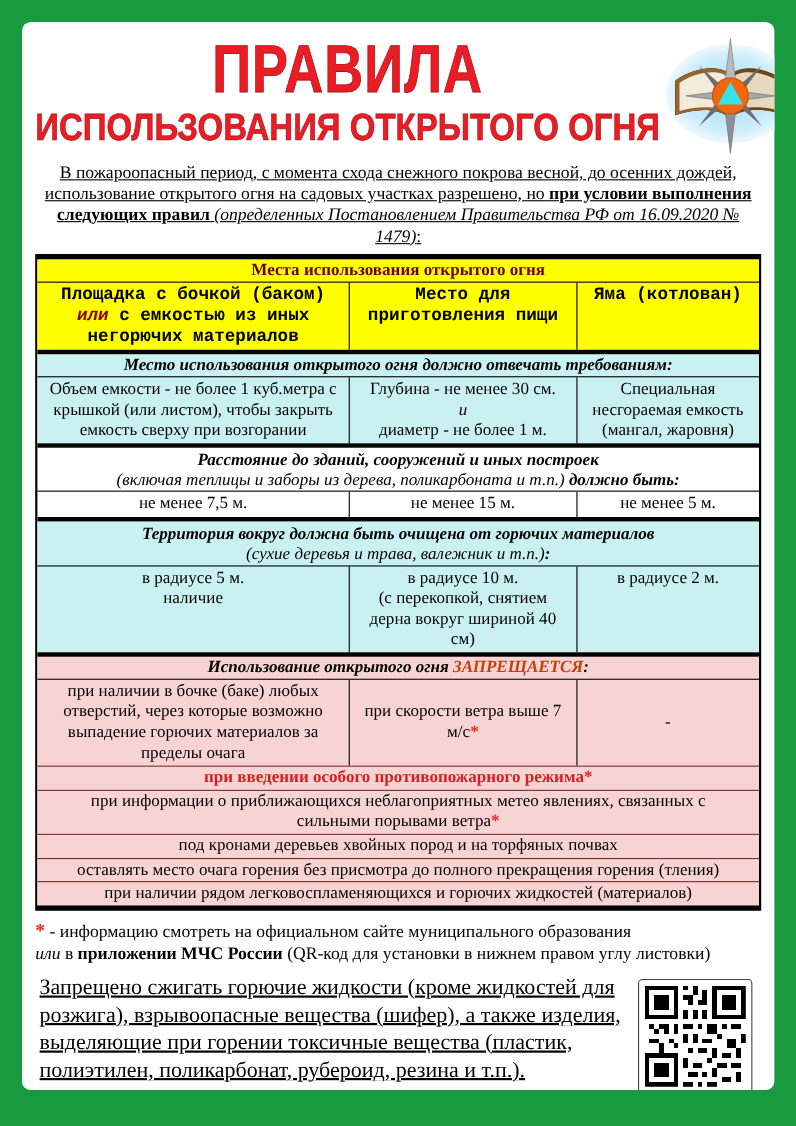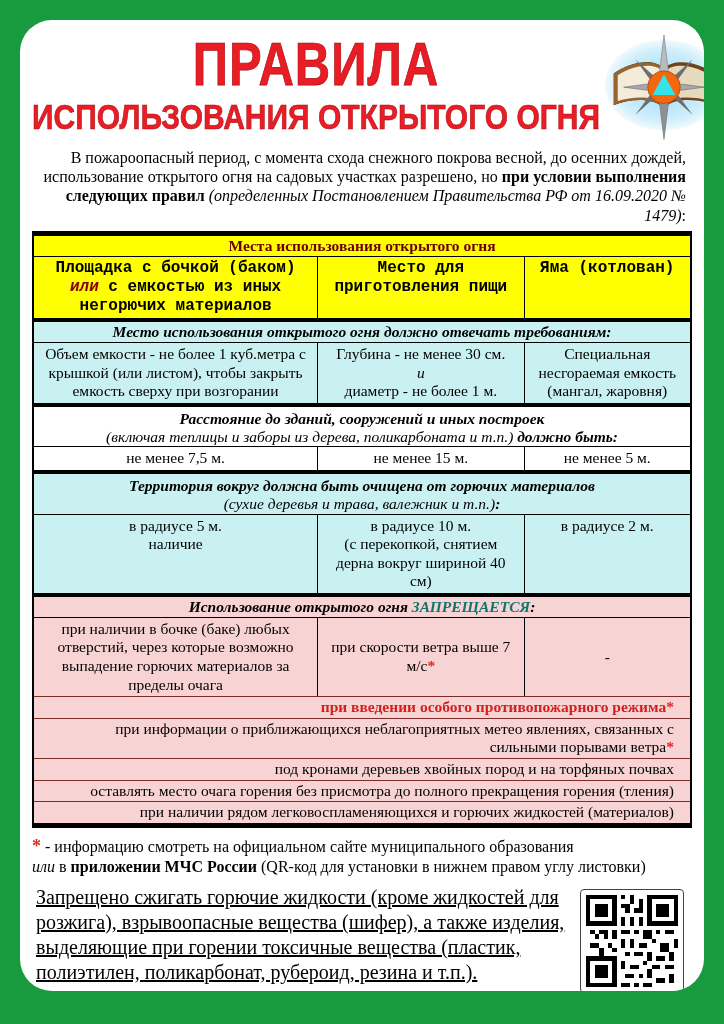--- a/index.html
+++ b/index.html
@@ -1,59 +1,59 @@
 <!DOCTYPE html>
 <html lang="ru"><head>
 <meta charset="utf-8">
 <style>
   * { margin:0; padding:0; box-sizing:border-box; }
   html,body { width:724px; height:1024px; }
   body { background:#179b3e; font-family:"Liberation Serif", serif; color:#000; }
   .sheet {
     position:absolute; left:20px; top:20px; right:20px; bottom:33px;
-    background:#fff; border-radius:32px; padding:14px 12px 10px 12px; overflow:hidden;
+    background:#fff; border-radius:8px; padding:14px 12px 10px 12px; overflow:hidden;
   }
   
   .masthead { display:flex; align-items:flex-start; }
   .titles { flex:1; text-align:center; padding-top:6px; }
   .title1 {
     font-family:"Liberation Sans", sans-serif; font-weight:700; color:#ea1c24;
     font-size:49px; line-height:1.0; display:inline-block; transform:scaleY(1.25);
     letter-spacing:1px; -webkit-text-stroke:0.6px #a5121a;
   }
   .title2 {
     font-family:"Liberation Sans", sans-serif; font-weight:700; color:#ea1c24;
     font-size:30px; line-height:1.05; display:inline-block; transform:scaleY(1.15);
     margin-top:12px; letter-spacing:0; -webkit-text-stroke:0.5px #a5121a; white-space:nowrap;
   }
   .emblem { width:128px; height:108px; flex:0 0 128px; }
   
-  .intro { margin:6px 6px 6px 6px; font-size:16px; line-height:1.2; text-align:right; }
+  .intro { margin:6px 6px 6px 6px; font-size:16px; line-height:1.2; text-align:center;text-decoration:underline; }
   .intro b { font-weight:700; }
   .intro i { font-style:italic; }
   
   .rules-table { border:2px solid #000; border-top-width:5px; border-bottom-width:5px; }
   .row { width:100%; }
   .hdr { text-align:center; font-weight:700; padding:1px 20px; font-size:15.5px; line-height:1.15; }
   .yellow { background:#ffff00; }
   .cyan   { background:#caf1f2; }
   .pinkbg { background:#f8d3d3; }
   .maroon-text { color:#6b0000; }
   .hdr-italic { font-style:italic; font-weight:700; }
   .cols { display:grid; grid-template-columns:285fr 207fr 166fr; }
   .cell { text-align:center; padding:2px 6px; font-size:15.5px; line-height:1.2; border-right:1px solid #000; }
   .cell:last-child { border-right:none; }
   .cell.bold { font-weight:700; font-size:16px;font-family:Liberation Mono, monospace; }
   .or-red { color:#8b0000; font-style:italic; font-weight:700; }
   .sep-thick { border-top:4px solid #000; }
   .sep-thin  { border-top:1px solid #000; }
   .sep-pink  { border-top:1px solid #7c2a2a; }
-  .red { color:#0f766e; }
+  .red { color:#c2410c; }
   .star { color:#e8241f; font-weight:700; }
-  .ban-full { padding:1px 16px; font-size:15.5px; line-height:1.2; text-align:right; }
+  .ban-full { padding:1px 16px; font-size:15.5px; line-height:1.2; text-align:center; }
   .ban-red { color:#d41f1f; font-weight:700; }
   .dash-cell { font-size:15.5px; }
   
   .footnote { text-align:left; font-size:16px; line-height:1.25; margin:7px 0 8px 0; }
   .footnote .star { font-size:18px; }
   .footnote i { font-style:italic; }
   .footnote b { font-weight:700; }
   
   .body-wrap { display:flex; gap:10px; margin:4px 4px 0 4px; }
   .paras { flex:1; font-size:20px; line-height:1.25;text-decoration:underline; }

